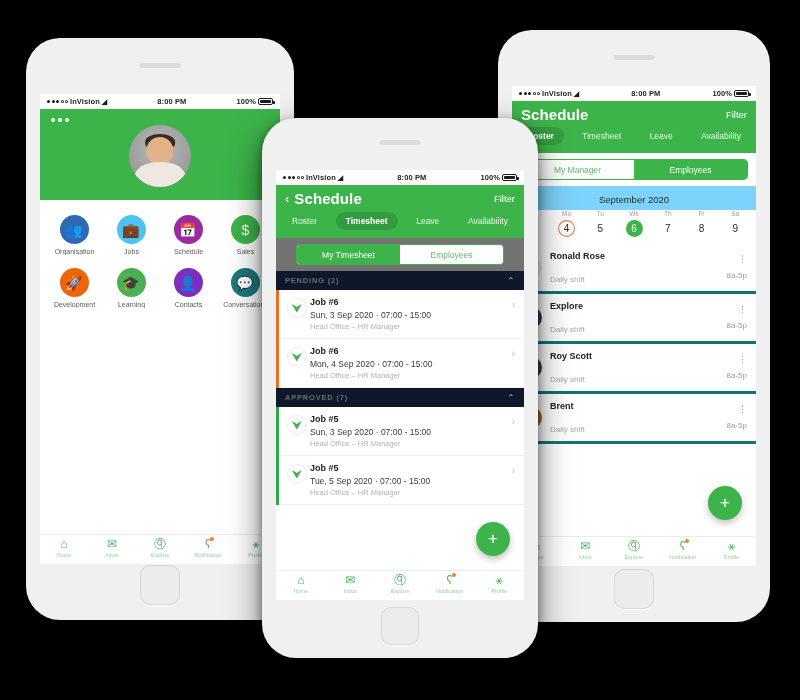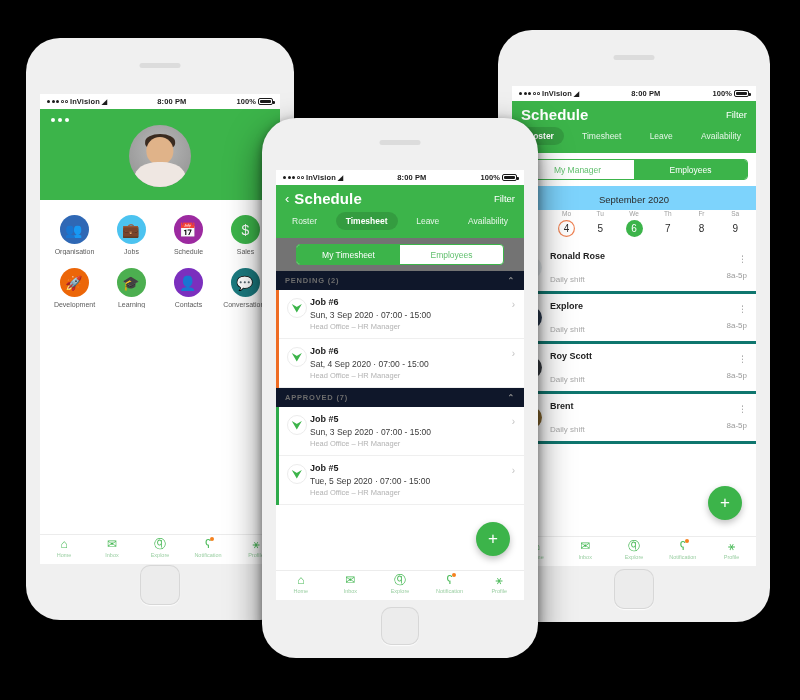--- a/index.html
+++ b/index.html
@@ -503,21 +503,21 @@
                 <div class="j1">Job #6</div>
                 <div class="j2">Sun, 3 Sep 2020 · 07:00 - 15:00</div>
                 <div class="j3">Head Office  –  HR Manager</div>
               </div>
               <div class="arr">›</div>
             </div>
             <div class="jobrow">
               <div class="badge">⮟</div>
               <div class="jb">
                 <div class="j1">Job #6</div>
-                <div class="j2">Sat, 4 Sep 2020 · 07:00 - 15:00</div>
+                <div class="j2">Mon, 4 Sep 2020 · 07:00 - 15:00</div>
                 <div class="j3">Head Office  –  HR Manager</div>
               </div>
               <div class="arr">›</div>
             </div>
           </div>
           <div class="sechead">
             <span>APPROVED (7)</span>
             <span class="chev">⌃</span>
           </div>
           <div class="joblist">

